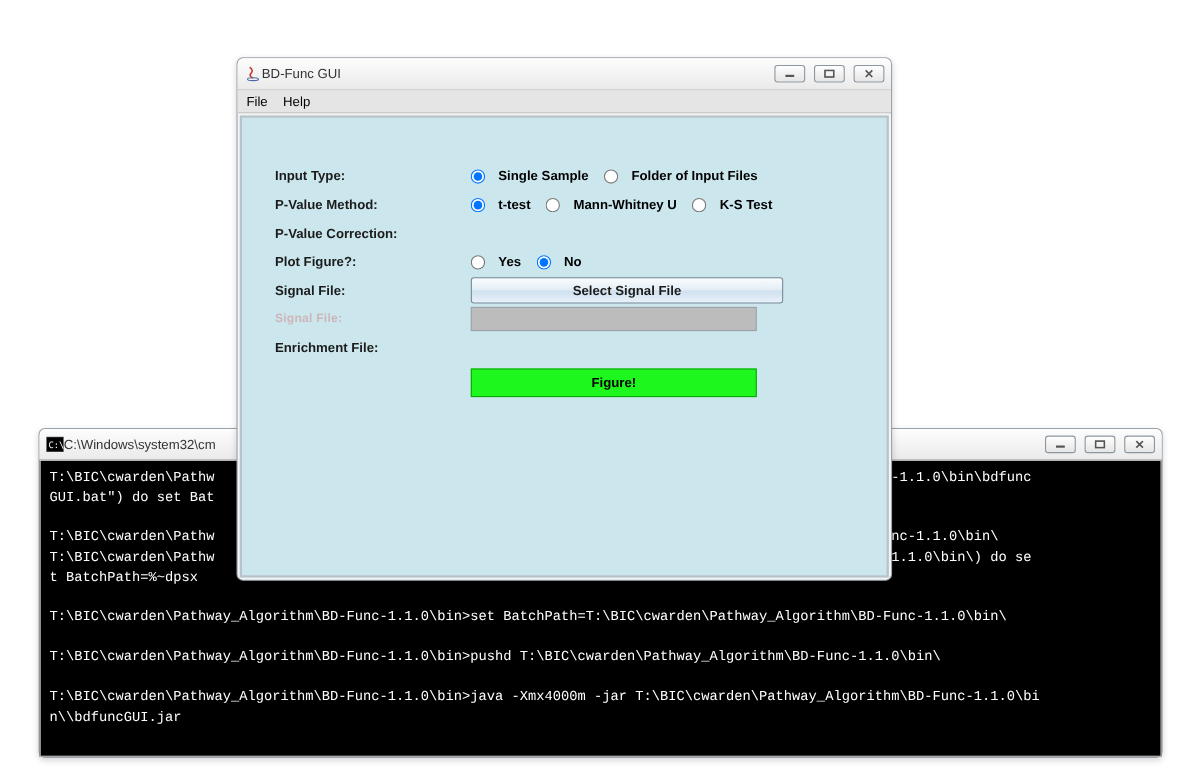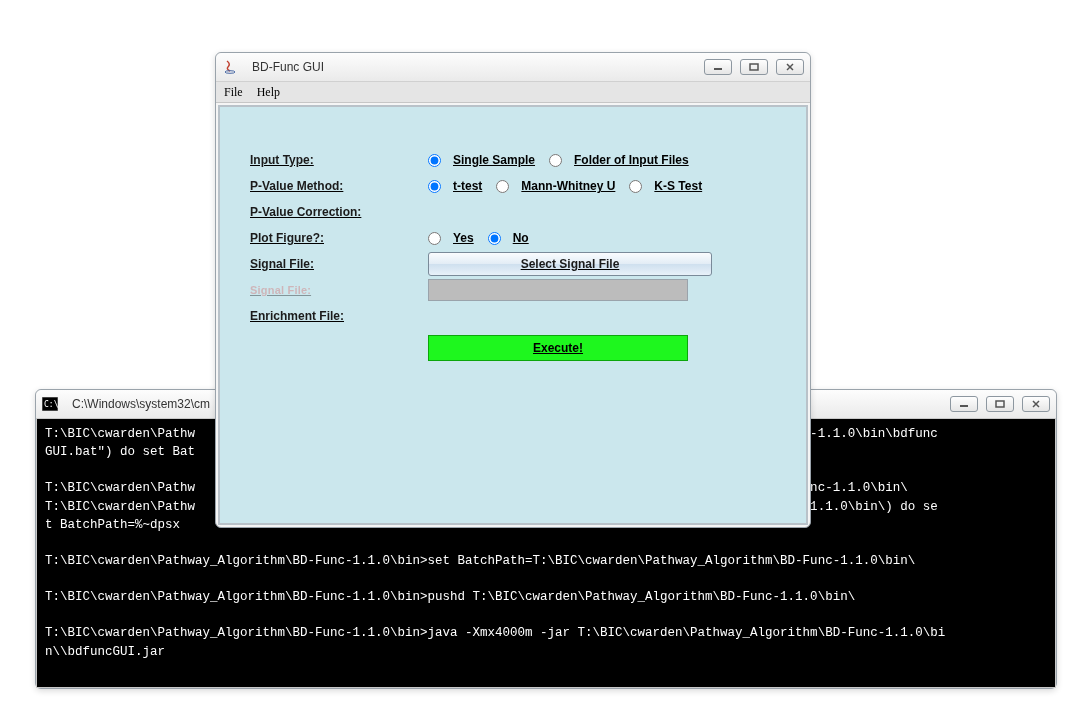--- a/index.html
+++ b/index.html
@@ -26,21 +26,21 @@
     flex-direction: column;
   }
   .titlebar {
     height: 28px;
     display: flex;
     align-items: center;
     padding: 0 6px;
     background: linear-gradient(#fdfdfd, #eaeaea);
     border-top-left-radius: 6px;
     border-top-right-radius: 6px;
-    gap: 14px;
+    gap: 0;
   }
   .titlebar .icon-sq {
     width: 16px; height: 16px; display: inline-flex; align-items: center; justify-content: center;
   }
   .title-text { color: #333; font-size: 12px; }
   .win-controls { margin-left: auto; display: flex; gap: 8px; }
   .win-btn {
     width: 28px; height: 16px;
     border: 1px solid #8d97a0;
     border-radius: 3px;
@@ -76,30 +76,28 @@
   }
   .menubar {
     height: 22px;
     background: #e5e5e5;
     border-top: 1px solid #d0d0d0;
     border-bottom: 1px solid #c6c6c6;
     display: flex;
     align-items: center;
     padding: 0 8px;
     gap: 14px;
-    font-family: Liberation Serif, serif;
   }
   .menu-item { cursor: pointer; }
   .gui-body {
     flex: 1;
     background: #cbe7ed;
     border: 2px solid #b9c2c9;
     margin: 2px;
     padding: 40px 38px 20px 30px;
-    text-decoration: underline;
   }
   .form-row {
     display: flex;
     align-items: center;
     min-height: 26px;
   }
   .form-label {
     width: 178px;
     font-weight: bold;
     color: #1b1b1b;
@@ -286,17 +284,17 @@
     </div>
 
     <div class="form-row">
       <span class="form-label">Enrichment File:</span>
     </div>
 
 
 
     <div class="form-row" style="margin-top:6px;">
       <span class="form-label"></span>
-      <button class="exec-btn">Execute!</button>
+      <button class="exec-btn">Figure!</button>
     </div>
 
   </div>
 </div>
 
 </body></html>

